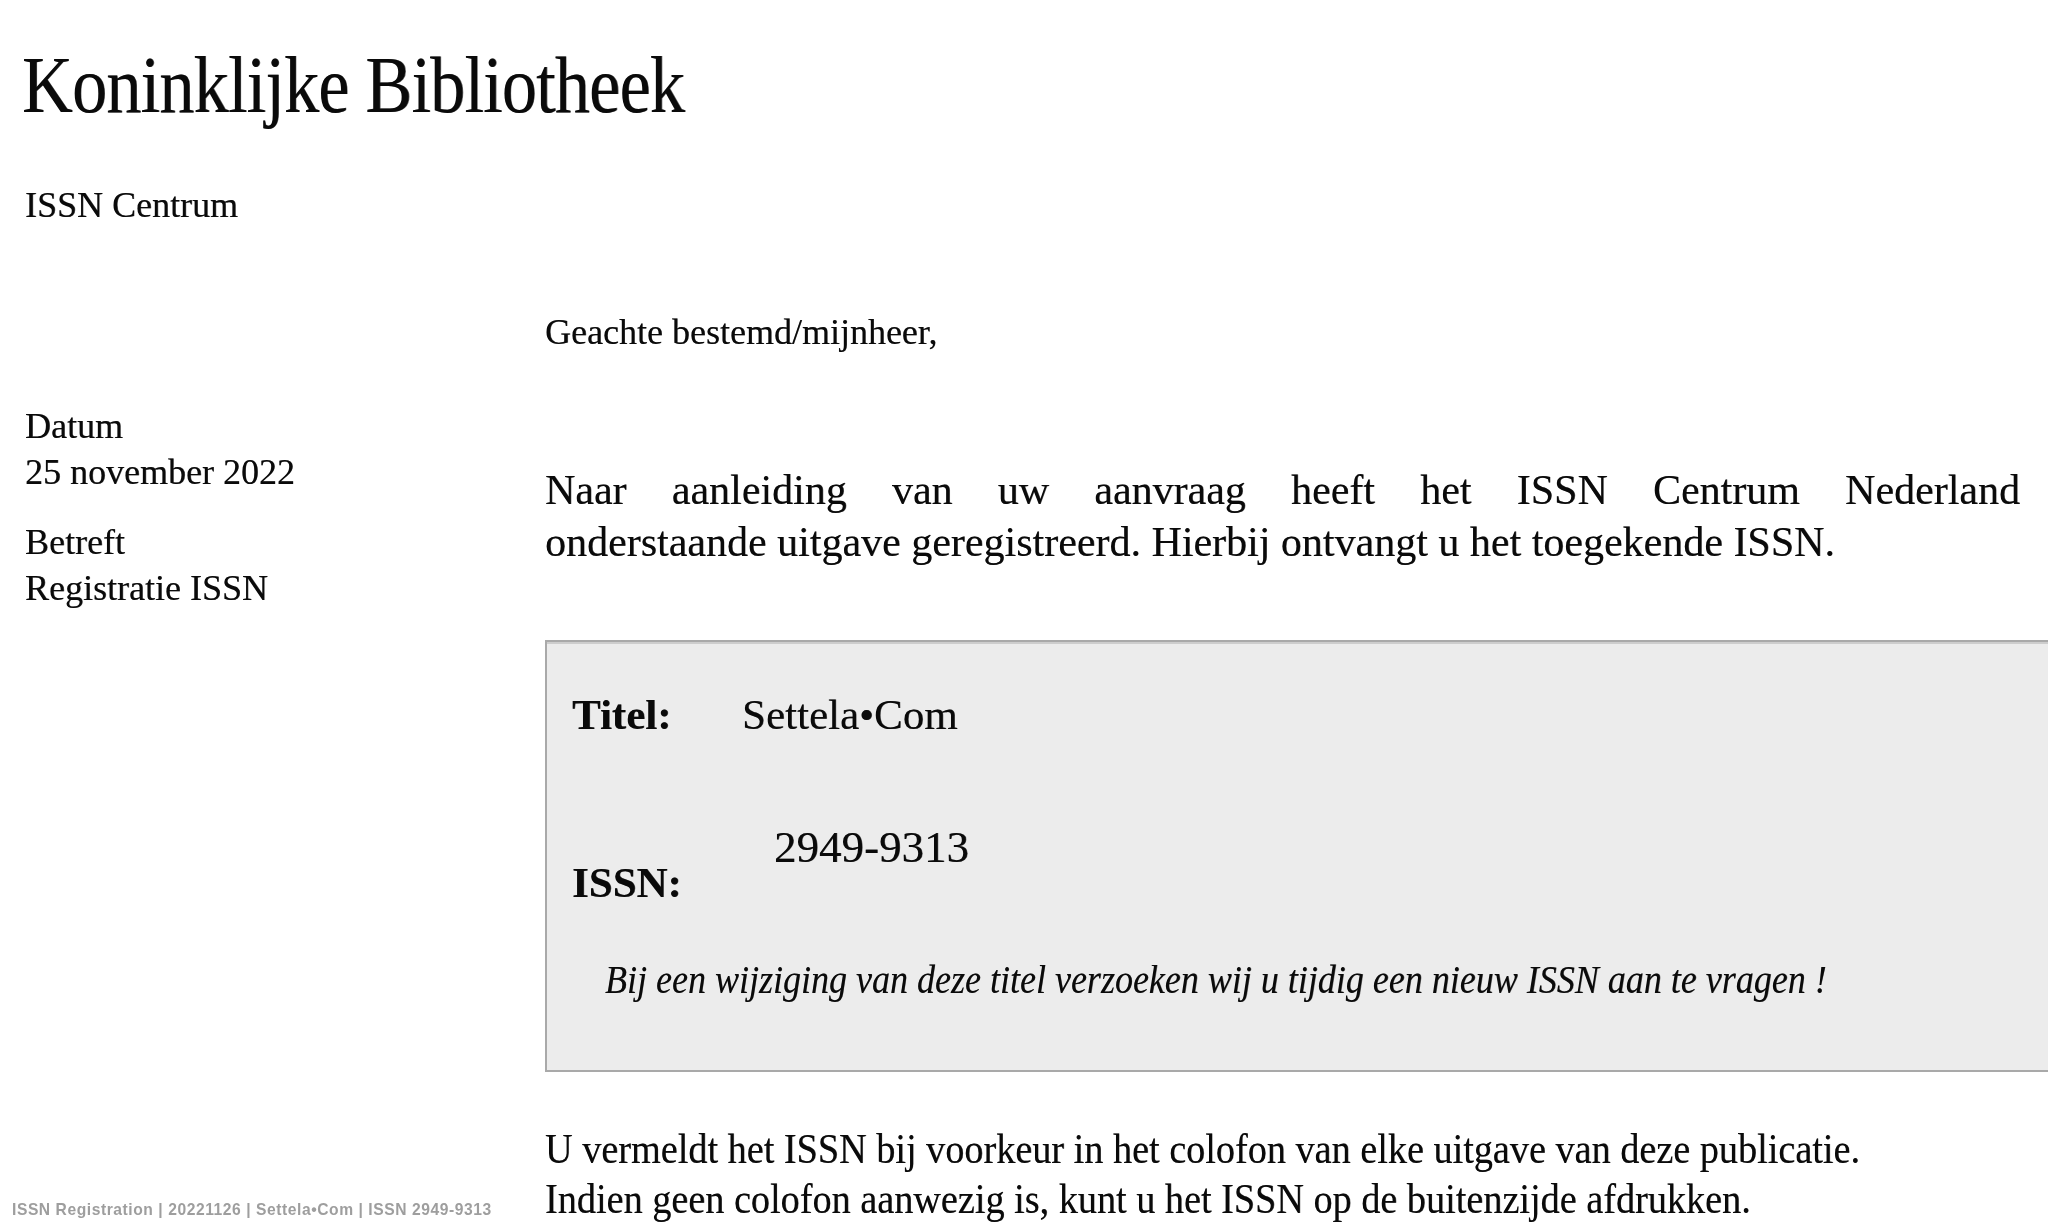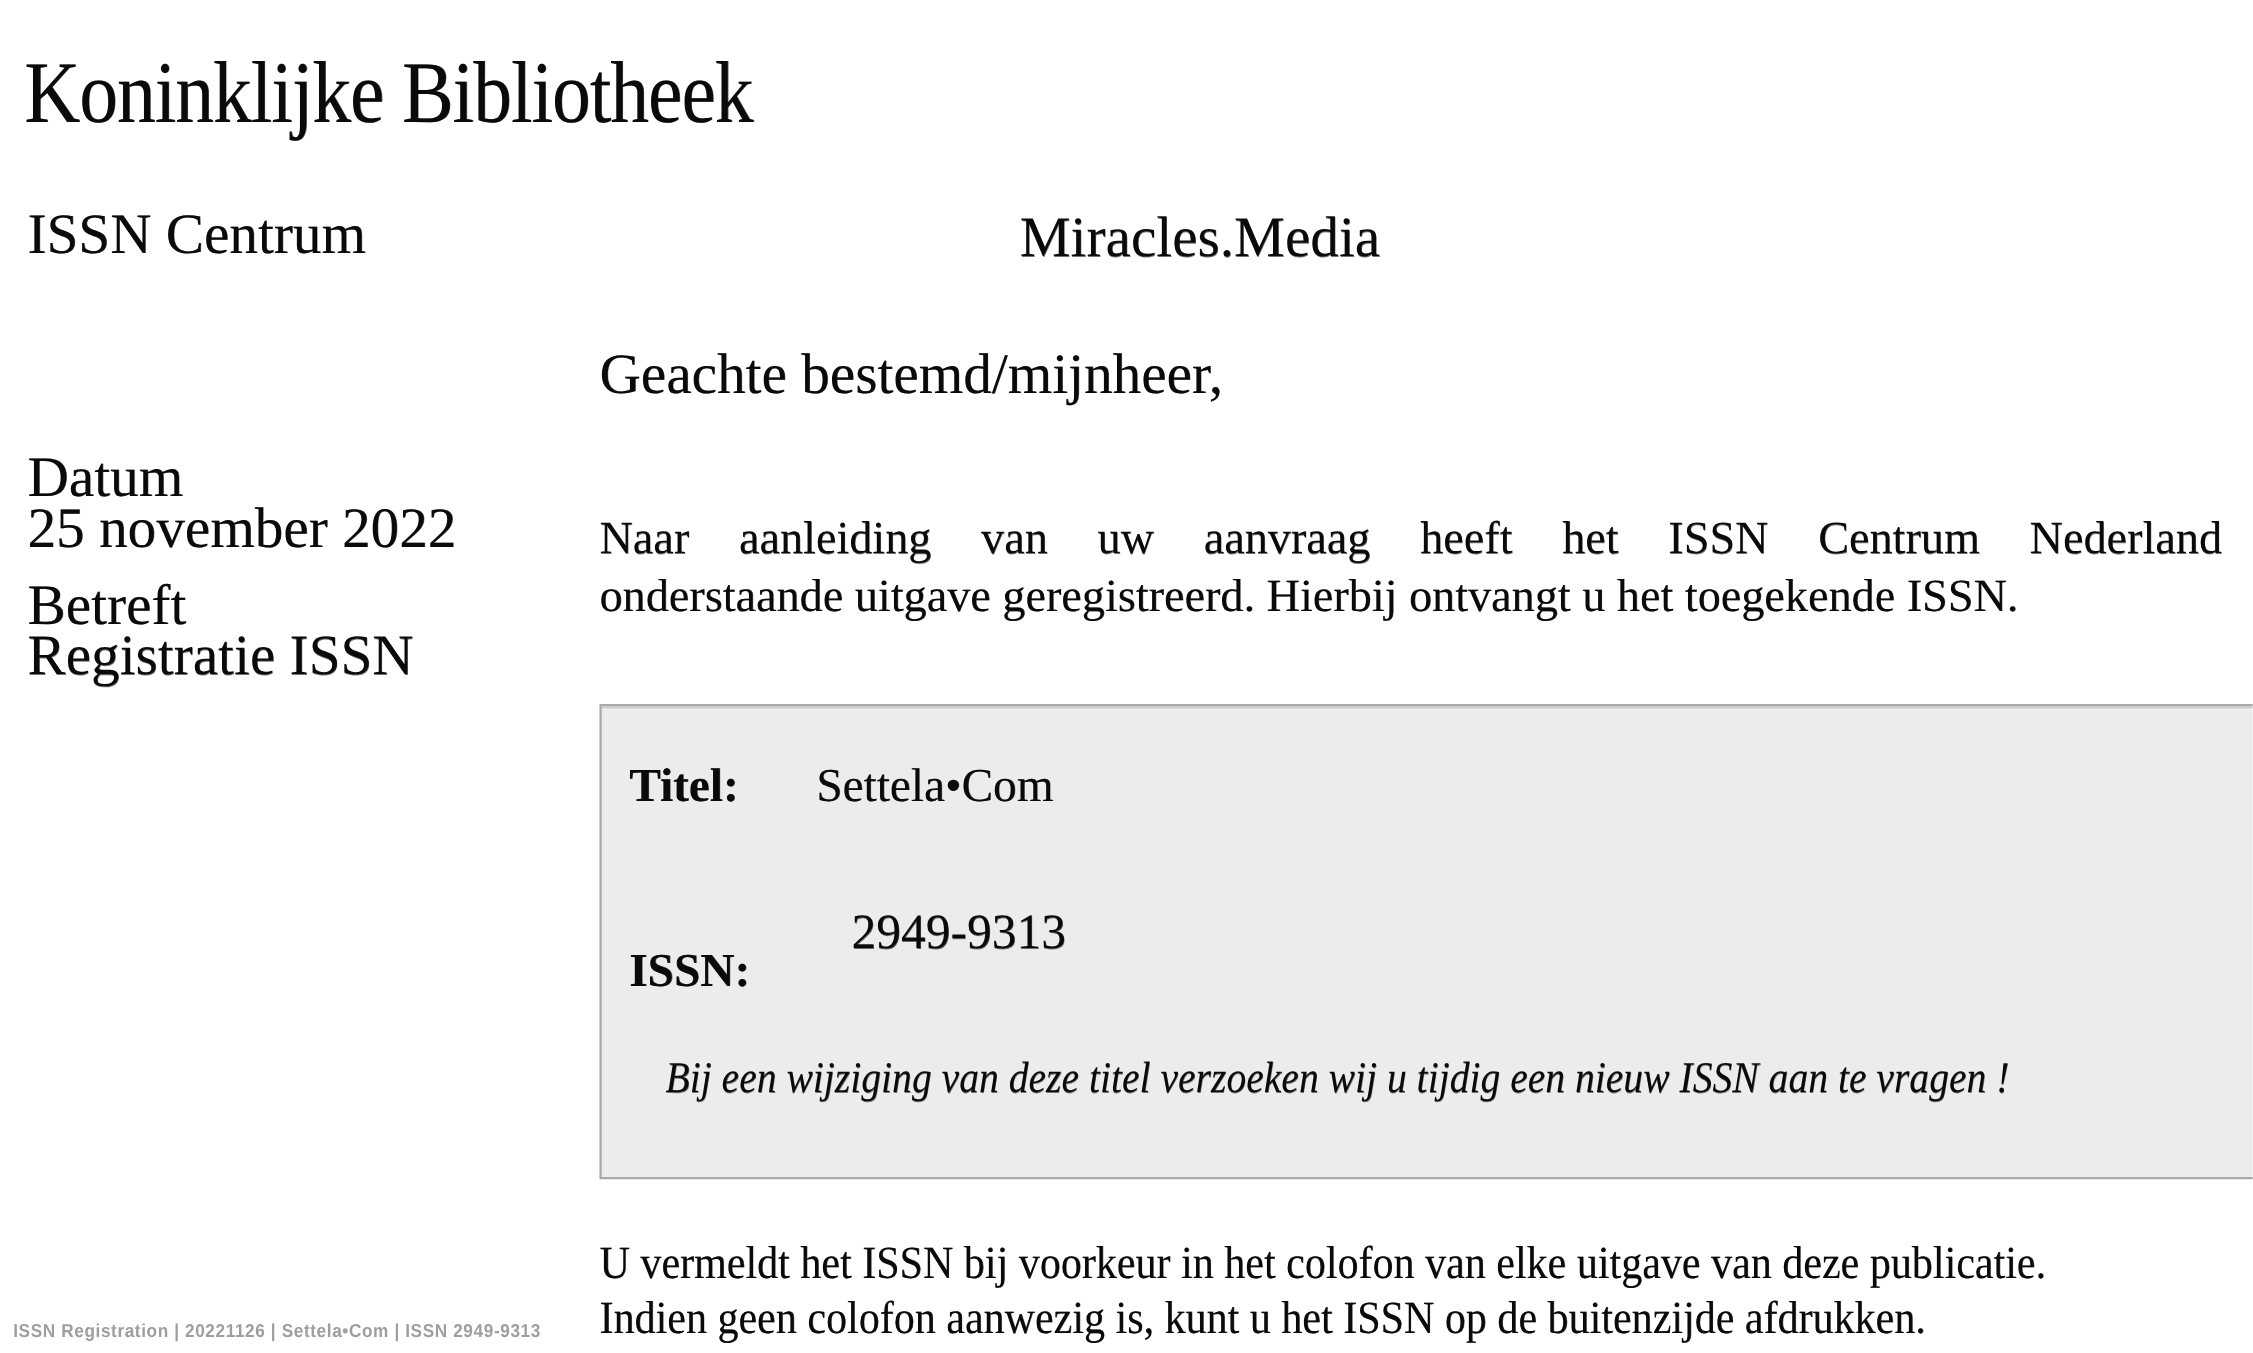--- a/index.html
+++ b/index.html
@@ -7,21 +7,21 @@
     position:relative;
     width:2048px;height:1230px;
     background:#ffffff;
     overflow:hidden;
     font-family:"Liberation Serif","DejaVu Serif",serif;
     color:#0a0a0a;
   }
   .t{
     position:absolute;
     white-space:nowrap;
-    font-size:52px;
+    font-size:36px;
     line-height:1.12;
     text-shadow:0.4px 0.2px 0 rgba(0,0,0,0.55);
   }
   .title{
     font-size:80px;
     line-height:1.05;
     transform:scaleX(0.88);
     transform-origin:0 0;
     letter-spacing:-1px;
     text-shadow:0.6px 0.3px 0 rgba(0,0,0,0.6);
@@ -84,21 +84,20 @@
 </style>
 </head>
 <body>
 
 <div class="page">
 
   <div class="t title" style="left:22px;top:43px;">Koninklijke Bibliotheek</div>
 
   <div class="t" style="left:25px;top:185px;">ISSN Centrum</div>
 
-  <div class="t" style="left:927px;top:188px;">Miracles.Media</div>
 
   <div class="t" style="left:545px;top:312px;">Geachte bestemd/mijnheer,</div>
 
   <div class="t" style="left:25px;top:406px;">Datum</div>
   <div class="t" style="left:25px;top:452px;">25 november 2022</div>
   <div class="t" style="left:25px;top:522px;">Betreft</div>
   <div class="t" style="left:25px;top:568px;">Registratie ISSN</div>
 
   <div class="para" style="left:545px;top:464px;width:1475px;">
     <div class="jline">Naar aanleiding van uw aanvraag heeft het ISSN Centrum Nederland</div>

